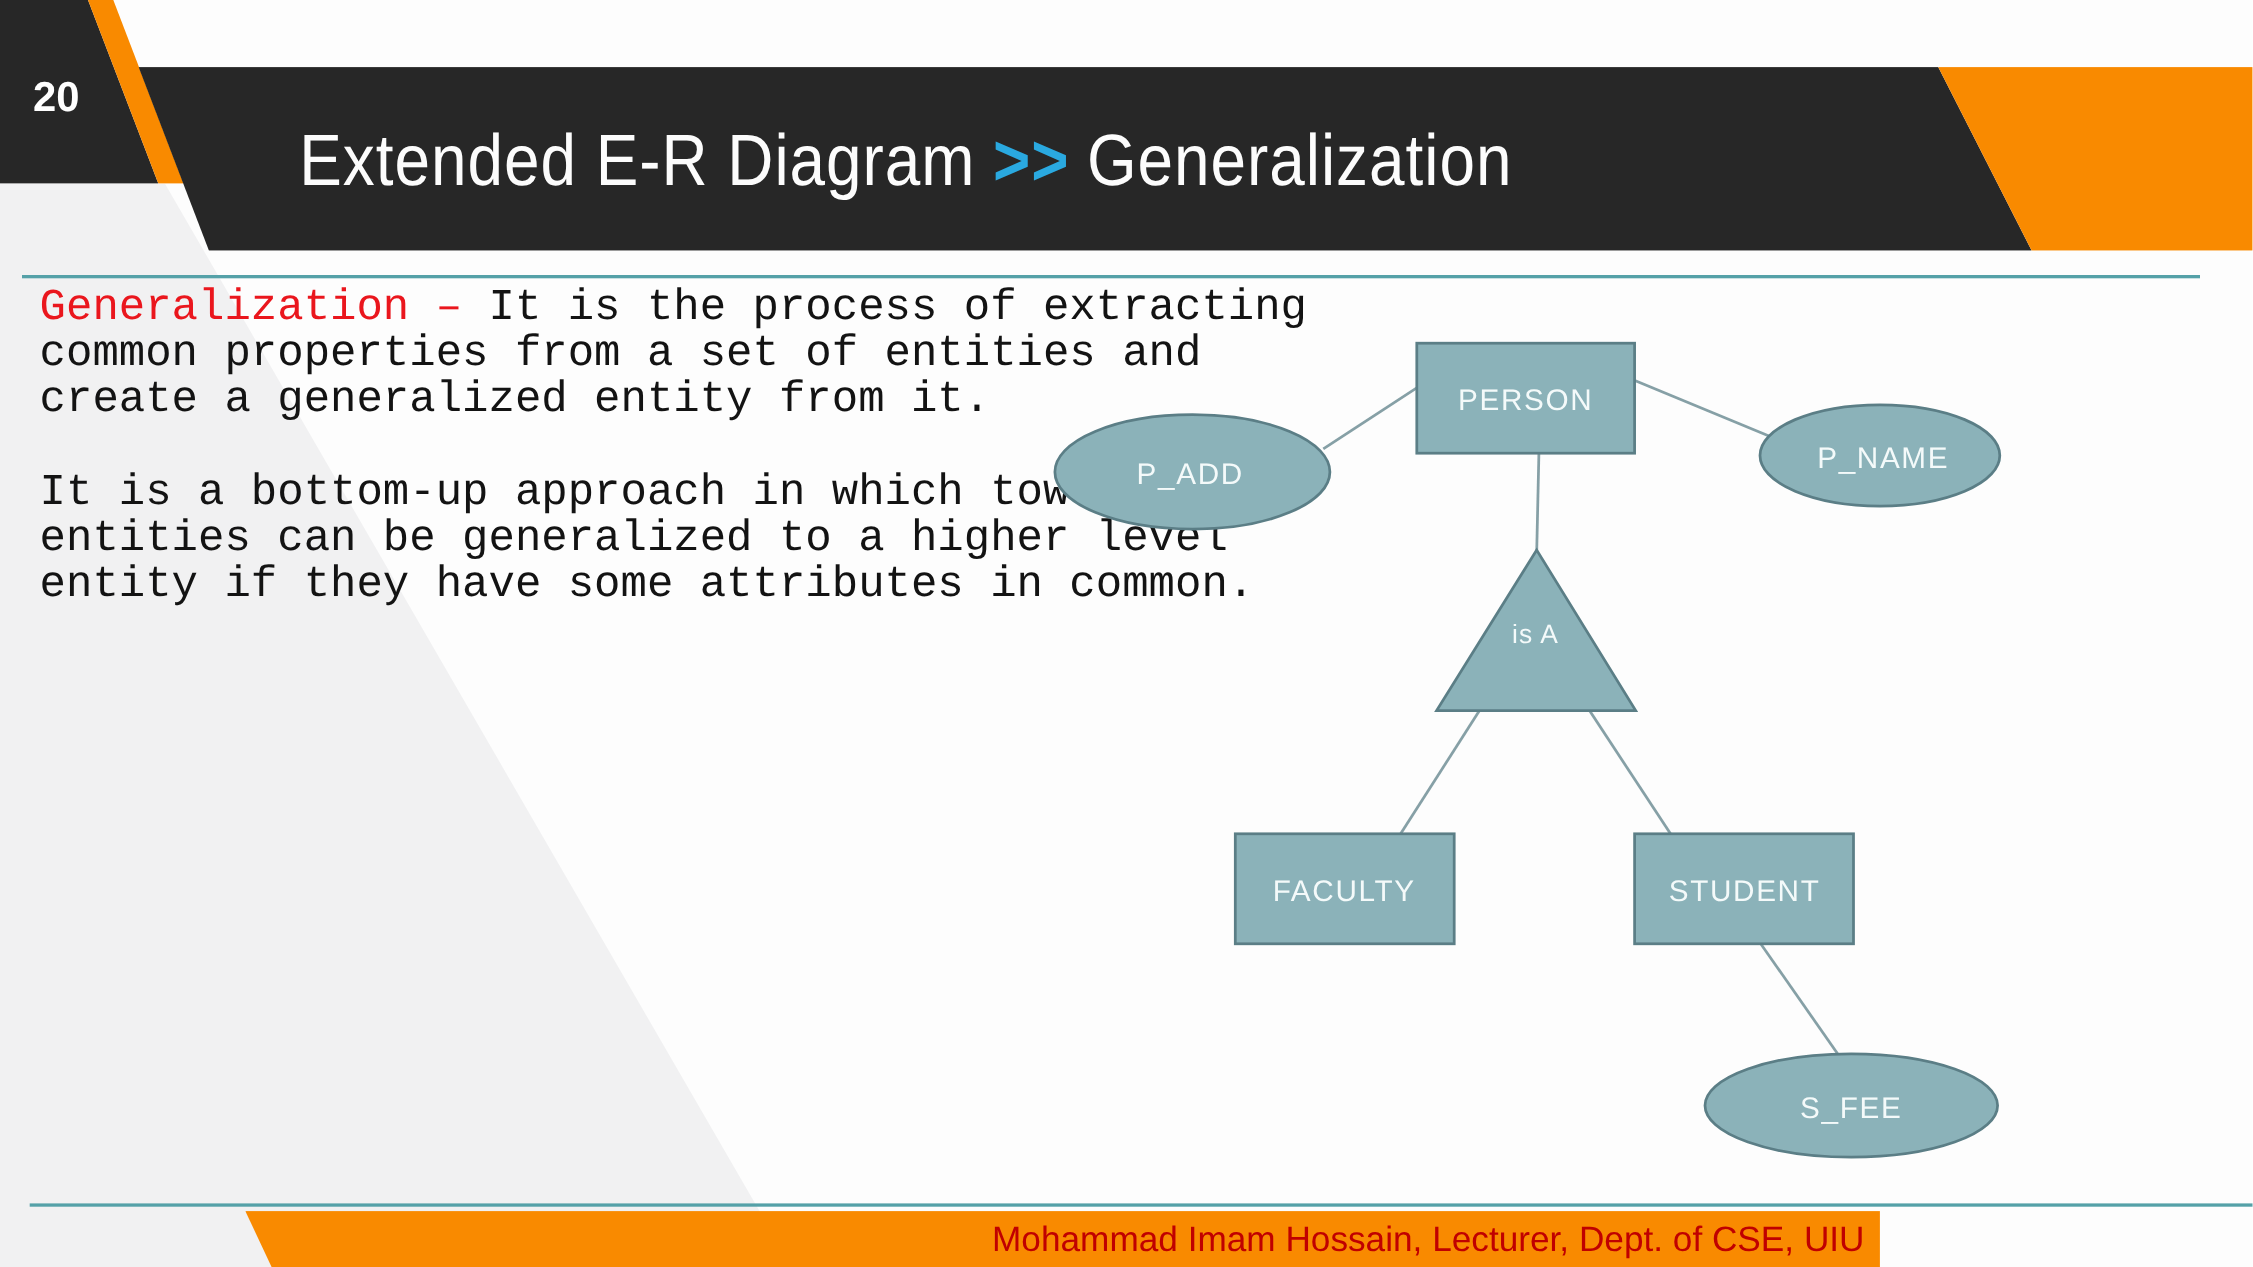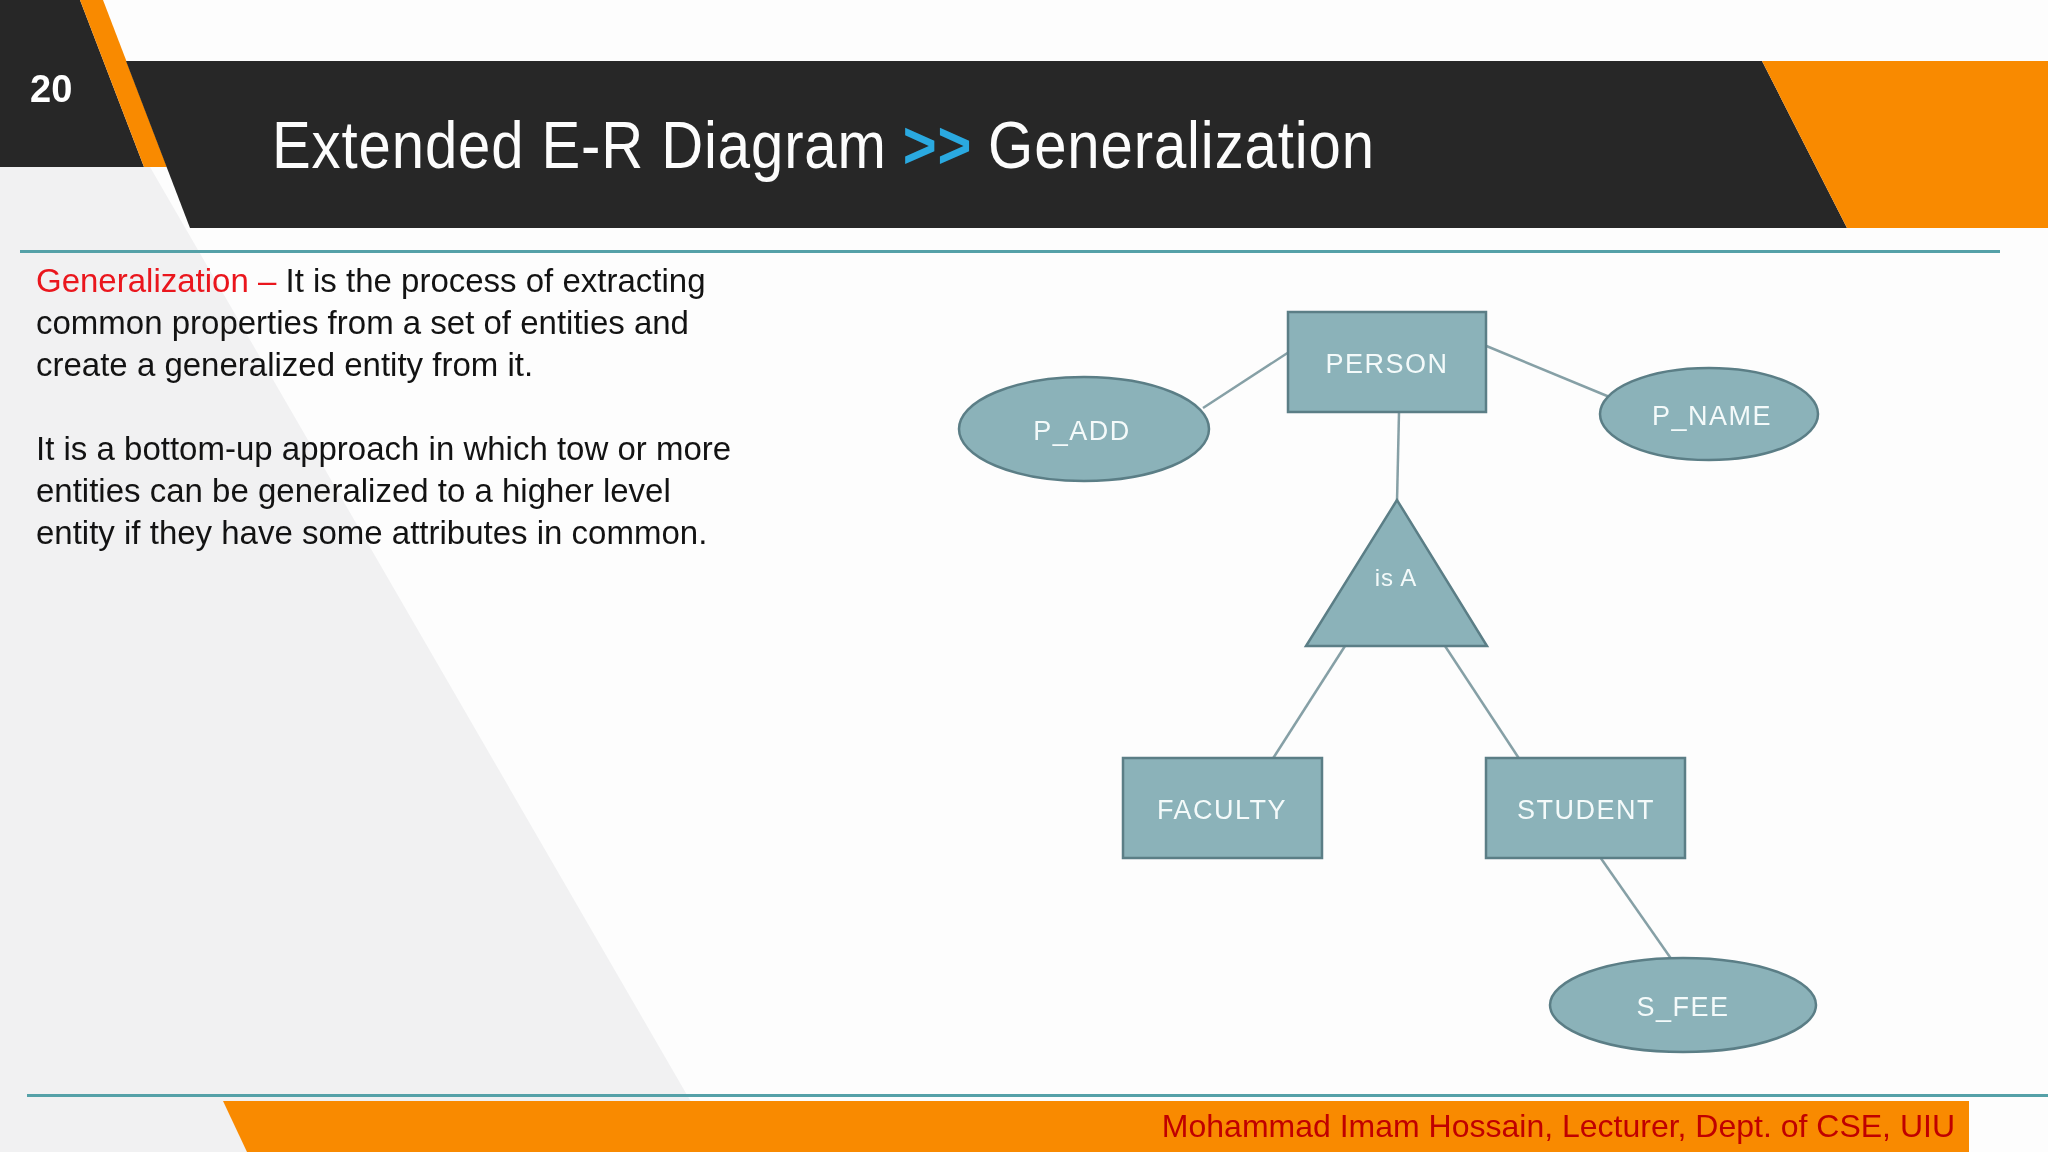--- a/index.html
+++ b/index.html
@@ -13,32 +13,32 @@
             clip-path:polygon(80px 0,103px 0,167px 167px,144px 167px);}
   .band{position:absolute;left:0;top:61px;width:2048px;height:167px;background:#272727;
             clip-path:polygon(126px 0,1762px 0,1847px 167px,190px 167px);}
   .band-orange{position:absolute;left:0;top:61px;width:2048px;height:167px;background:#f98a00;
             clip-path:polygon(1762px 0,2048px 0,2048px 167px,1847px 167px);}
   .wedge{position:absolute;left:0;top:167px;width:760px;height:985px;background:#f1f1f2;
             clip-path:polygon(0 0,150px 0,720px 985px,0 985px);}
   .rule{position:absolute;height:3px;background:#55a1a8;}
   .rule-top{left:20px;top:250px;width:1980px;}
   .rule-bottom{left:27px;top:1094px;width:2021px;}
-  .footer-band{position:absolute;left:0;top:1101px;width:1969px;height:51px;background:#f98a00;
+  .footer-band{position:absolute;left:0;top:1101px;width:1709px;height:51px;background:#f98a00;
             clip-path:polygon(223px 0,2048px 0,2048px 51px,247px 51px);}
 
   
   .slide-num{position:absolute;left:30px;top:56px;color:#ffffff;font-size:38px;font-weight:bold;margin-top:12px;}
   .title{position:absolute;left:272px;top:61px;height:167px;display:flex;align-items:center;
          color:#fcfcfc;font-size:66px;font-weight:300;letter-spacing:1px;white-space:nowrap;
          transform:scaleX(.88);transform-origin:left center;}
   .title .sep{color:#2aa9e0;font-weight:bold;margin:0 18px;}
 
   
-  .body-text{position:absolute;left:36px;top:260px;color:#131313;font-size:33px;line-height:42px;}
+  .body-text{position:absolute;left:36px;top:260px;color:#131313;font-size:40px;line-height:42px;font-family:Liberation Mono, monospace;}
   .body-text p{margin:0;white-space:pre-line;}
   .body-text p + p{margin-top:42px;}
   .lead{color:#ea161d;}
 
   
   .diagram{position:absolute;left:0;top:0;}
   .edge{stroke:#86a0a6;stroke-width:2.5;fill:none;}
   .node{fill:#8bb2b9;stroke:#5b7e86;stroke-width:2.5;}
   .nlabel{fill:#f4fafa;font-family:"Liberation Sans",sans-serif;font-size:27px;
           letter-spacing:1.5px;text-anchor:middle;dominant-baseline:central;}

